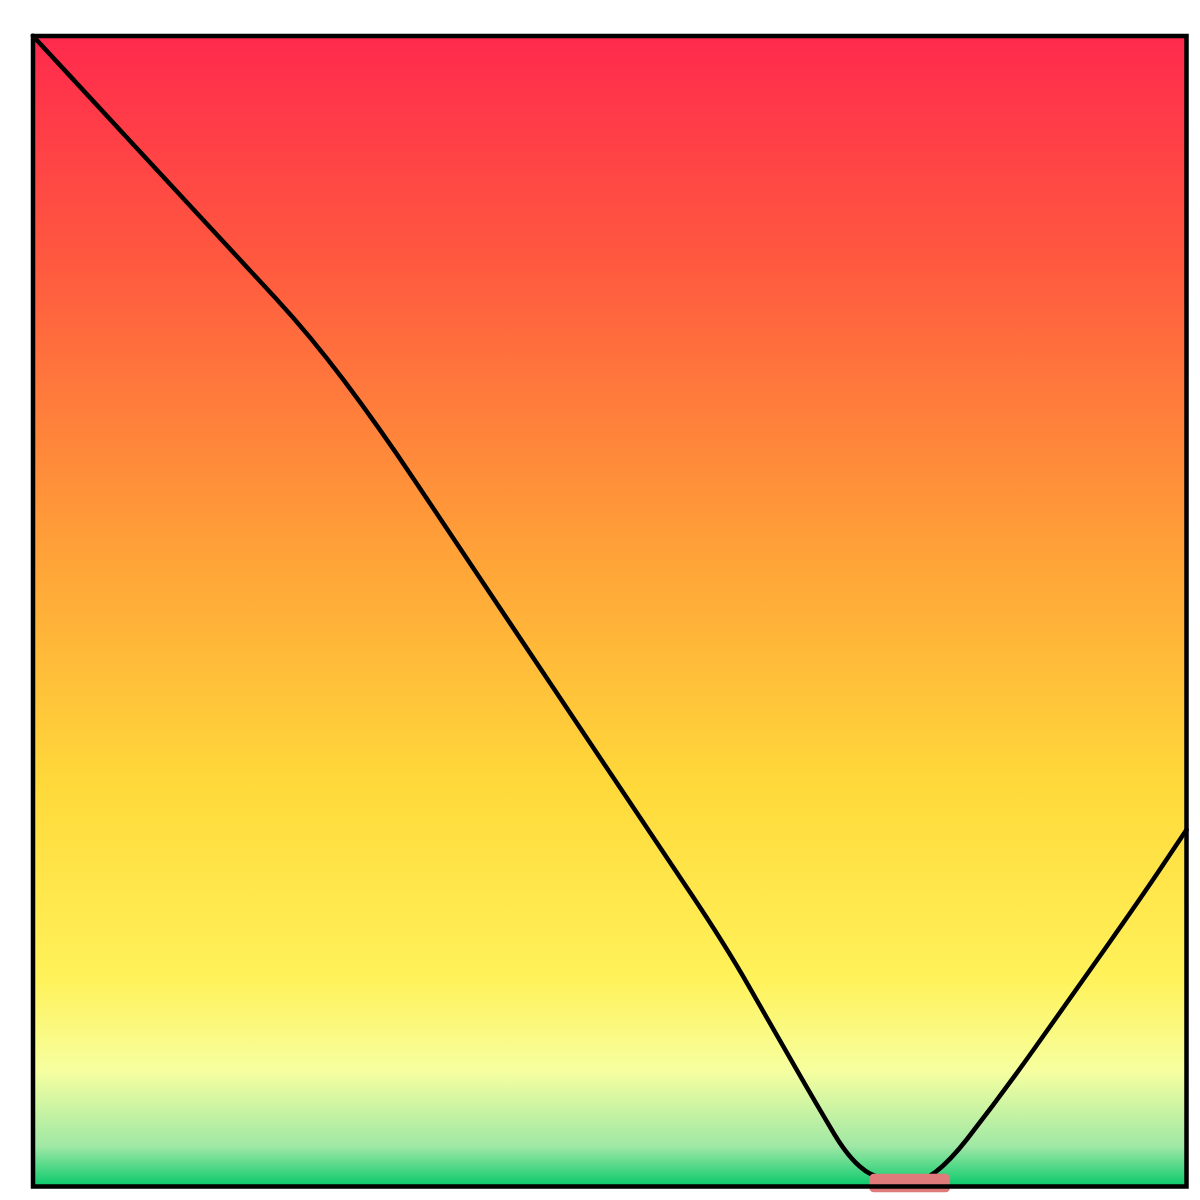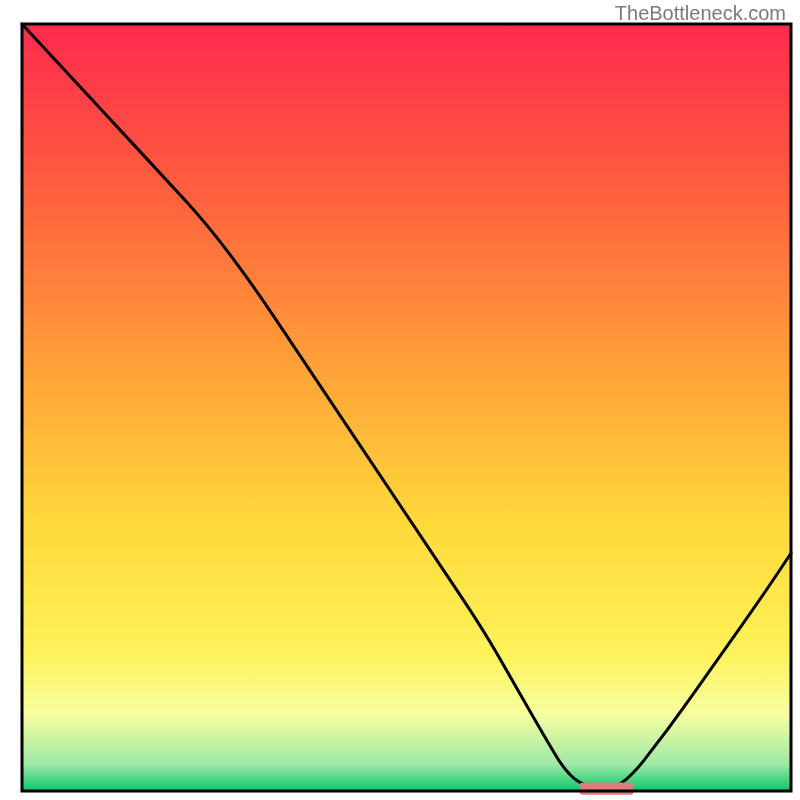--- a/index.html
+++ b/index.html
@@ -28,21 +28,20 @@
   svg.plot {
     position: absolute;
     left: 0;
     top: 0;
   }
 </style>
 </head>
 <body>
 
 <div class="chart-container">
-  <div class="watermark">TheBottleneck.com</div>
 
   <svg class="plot" width="800" height="800" viewBox="0 0 800 800">
     <defs>
       <linearGradient id="bg-grad" x1="0" y1="0" x2="0" y2="1">
           <stop offset="0%" stop-color="#ff2a4d"></stop>
           <stop offset="20%" stop-color="#ff5a3f"></stop>
           <stop offset="45%" stop-color="#ffa238"></stop>
           <stop offset="65%" stop-color="#ffd93a"></stop>
           <stop offset="82%" stop-color="#fff25a"></stop>
           <stop offset="90%" stop-color="#f6ffa0"></stop>

